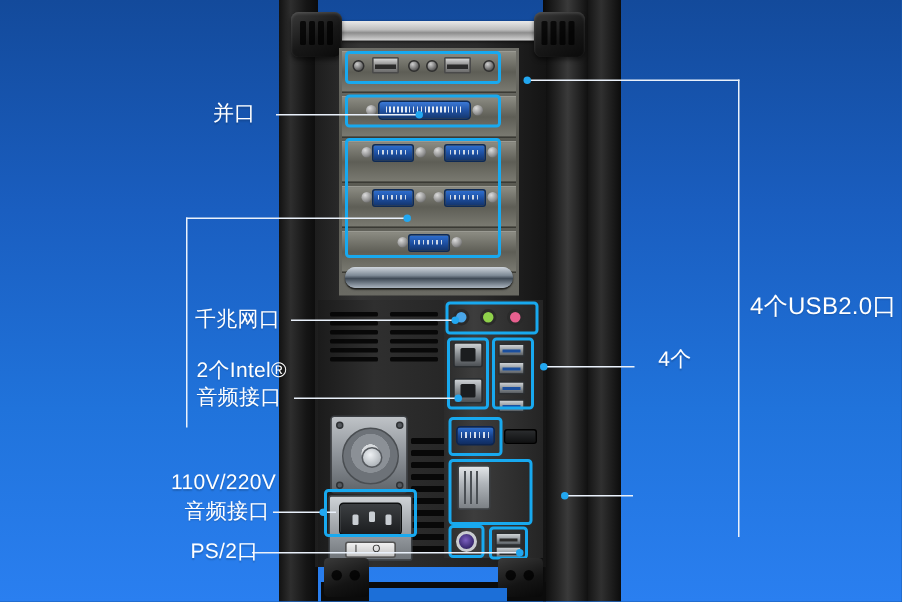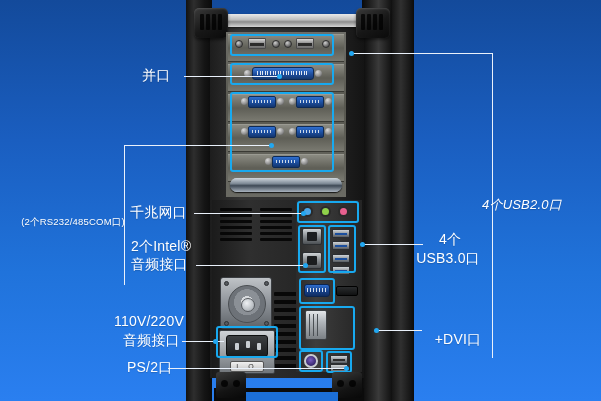--- a/index.html
+++ b/index.html
@@ -328,32 +328,29 @@
 
   <div class="ln h" style="left:378px;top:330px;width:44px;"></div>
   <div class="dot" style="left:374px;top:328px;"></div>
 
   <div class="ln h" style="left:352px;top:53px;width:141px;"></div>
   <div class="ln v" style="left:492px;top:53px;height:305px;"></div>
   <div class="dot" style="left:349px;top:51px;"></div>
 
   <div class="lbl" style="left:142px;top:68px;font-size:14px;">并口</div>
 
-  <div class="lbl ctr sub" style="left:10px;top:216px;width:126px;">(2个RS232/485COM口)</div>
 
   <div class="lbl" style="left:130px;top:205px;font-size:14px;">千兆网口</div>
 
   <div class="lbl" style="left:131px;top:239px;font-size:14px;">2个Intel®</div>
   <div class="lbl" style="left:131px;top:257px;font-size:14px;">音频接口</div>
 
   <div class="lbl" style="left:114px;top:314px;font-size:14px;">110V/220V</div>
   <div class="lbl" style="left:123px;top:333px;font-size:14px;">音频接口</div>
 
   <div class="lbl" style="left:127px;top:360px;font-size:14px;">PS/2口</div>
 
   <div class="lbl ctr" style="left:418px;top:232px;width:64px;font-size:14px;">4个</div>
-  <div class="lbl ctr" style="left:410px;top:251px;width:76px;font-size:14px;">USB3.0口</div>
-
-  <div class="lbl ctr" style="left:412px;top:332px;width:92px;font-size:14px;">+DVI口</div>
-
-  <div class="lbl" style="left:482px;top:197px;font-size:13px;font-style:italic;">4个USB2.0口</div>
+
+
+  <div class="lbl" style="left:500px;top:197px;font-size:16px;">4个USB2.0口</div>
 
 </div>
 
 </body></html>

